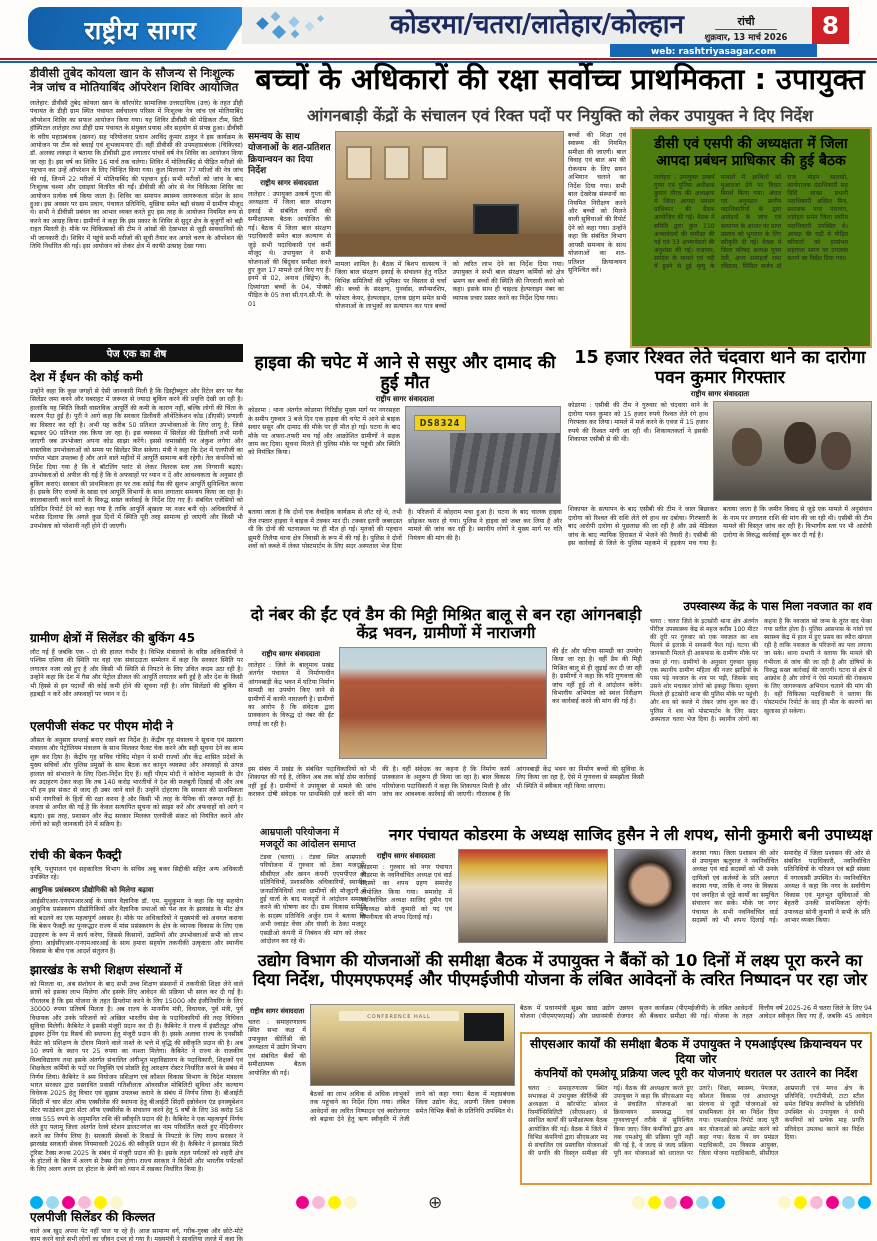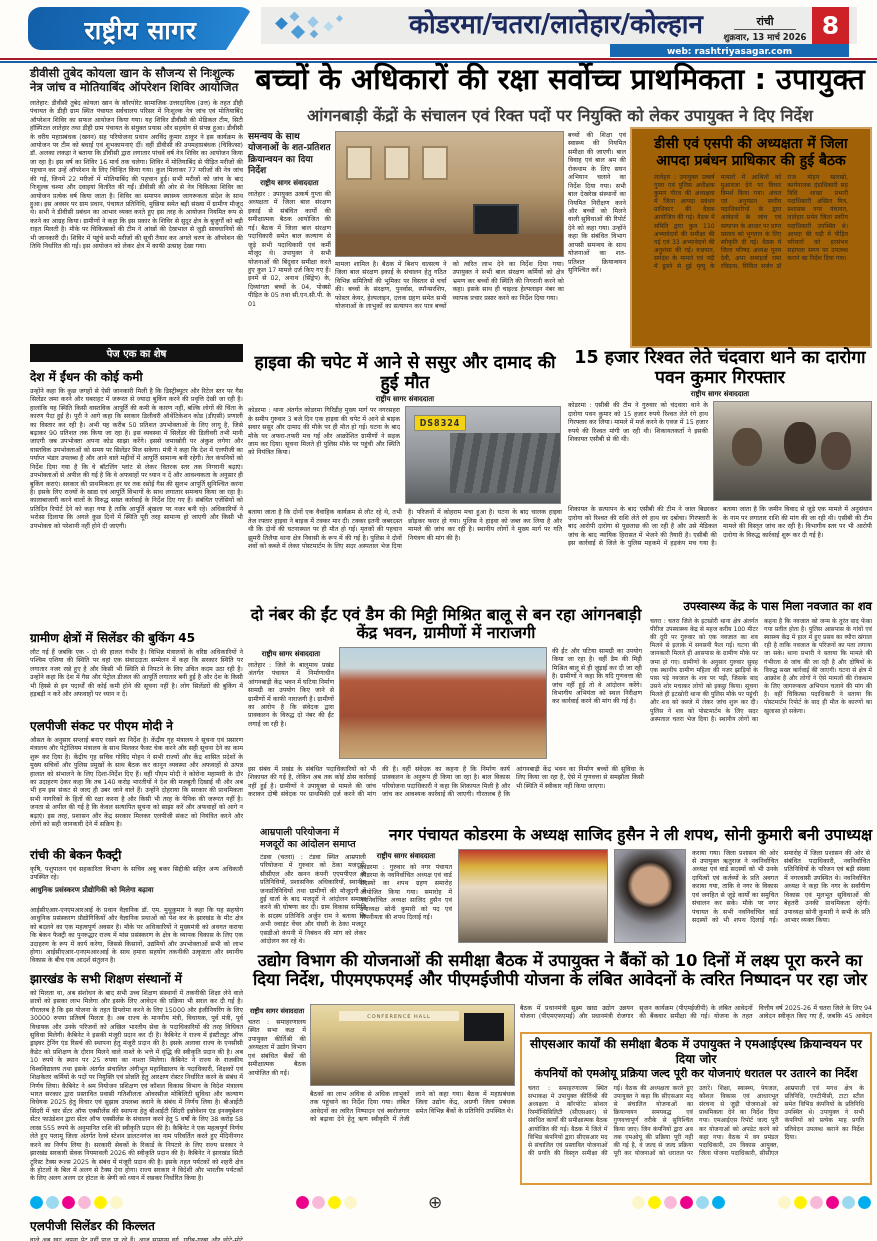--- a/index.html
+++ b/index.html
@@ -12,56 +12,56 @@
   .abs { position:absolute; }
   
   .masthead-box {
     position:absolute; left:28px; top:7px; width:225px; height:43px;
     background:linear-gradient(100deg,#135ea8 0%,#1b79c8 70%,#2b8ad6 100%);
     display:flex; align-items:center; justify-content:center;
     clip-path:polygon(0 0,100% 0,88% 100%,0 100%);
     border-radius:13px;
   }
   .masthead-box .paper-name { color:#fff; font-weight:bold; font-size:25px; letter-spacing:.5px; text-shadow:0 1px 2px rgba(0,0,0,.35); }
-  .header-band { position:absolute; left:261px; top:7px; width:596px; height:37px; background:#ececea; }
+  .header-band { position:absolute; left:242px; top:7px; width:596px; height:37px; background:#ececea; }
   .diamonds { position:absolute; left:10px; top:2px; width:90px; height:33px; }
   .dm { position:absolute; transform:rotate(45deg); }
   .region-title { position:absolute; left:80px; top:-2px; width:430px; text-align:center; font-weight:bold; font-size:26px; color:#1b2a5e; }
   .city-block { position:absolute; right:38px; top:3px; width:108px; text-align:center; }
   .city-name { font-size:11px; font-weight:bold; color:#111; border-bottom:1px solid #555; display:inline-block; padding:0 22px 1px; }
   .date-line { font-size:8.5px; color:#222; margin-top:1px; font-weight:bold; }
   .page-box { position:absolute; left:812px; top:7px; width:37px; height:37px; background:#cd2027; color:#fff; font-weight:bold; font-size:25px; display:flex; align-items:center; justify-content:center; }
-  .web-strip { position:absolute; left:610px; top:44px; width:239px; height:13px; background:#1668b3; color:#fff; font-size:9px; font-weight:bold; display:flex; align-items:center; justify-content:center; }
+  .web-strip { position:absolute; left:610px; top:44px; width:207px; height:13px; background:#1668b3; color:#fff; font-size:9px; font-weight:bold; display:flex; align-items:center; justify-content:center; }
   .rule-red  { position:absolute; left:0; top:58px; width:877px; height:2px; background:#a81d2e; }
   .rule-blue { position:absolute; left:0; top:61px; width:877px; height:2px; background:#1a5fa8; }
   
   .hbody { font-size:6.3px; line-height:1.34; text-align:justify; color:#262626; overflow:hidden; }
   .cols2 { column-count:2; column-gap:6px; }
   .cols3 { column-count:3; column-gap:6px; }
   .cols4 { column-count:4; column-gap:6px; }
   .byline { font-size:7px; font-weight:bold; text-align:center; color:#111; margin:2px 0 3px; }
   .lc-h { font-size:12px; font-weight:bold; color:#000; margin:6px 0 2px; }
   .photo { position:relative; overflow:hidden; border:1px solid #888; }
   
   #left-col { position:absolute; left:30px; top:66px; width:213px; }
   .eyecamp-title { font-size:11.5px; font-weight:bold; line-height:1.25; margin-bottom:4px; }
   .banner-black { background:#111; color:#fff; font-size:10px; font-weight:bold; text-align:center; padding:2px 0; margin:7px 0 4px; }
-  .bold-sub { font-size:7px; font-weight:bold; margin:3px 0 12px; }
+  .bold-sub { font-size:7px; font-weight:bold; margin:3px 0 3px; }
   
   .lead-headline { position:absolute; left:248px; top:64px; width:624px; text-align:center; font-size:29px; font-weight:bold; color:#000; line-height:1.1; }
   .lead-sub { position:absolute; left:248px; top:104px; width:624px; text-align:center; font-size:16px; font-weight:600; color:#3c3c3c; }
   .lead-left { position:absolute; left:248px; top:131px; width:83px; height:231px; }
   .lead-left .sub { font-size:9px; font-weight:bold; line-height:1.25; margin-bottom:2px; }
   .lead-photo { position:absolute; left:335px; top:131px; width:229px; height:126px; background:linear-gradient(180deg,#cbb493 0%,#b79b72 45%,#8a6f4e 75%,#5e4a33 100%); }
   .lead-photo .screen { position:absolute; right:44px; bottom:18px; width:46px; height:34px; background:#1d2126; border:2px solid #3a3f45; }
   .lead-photo .table { position:absolute; left:0; bottom:0; width:100%; height:22px; background:#7c5c3a; }
   .lead-photo .win { position:absolute; top:14px; width:26px; height:34px; background:#e7d9bd; border:2px solid #9b8precede; border:2px solid #9b8460; }
   .lead-below { position:absolute; left:335px; top:260px; width:229px; height:102px; }
   .lead-mid { position:absolute; left:568px; top:131px; width:58px; height:231px; }
-  .disaster-box { position:absolute; left:630px; top:127px; width:242px; height:221px; border:2px solid #d2a05e; background:#a16207; padding:4px 22px; }
+  .disaster-box { position:absolute; left:630px; top:127px; width:242px; height:221px; border:2px solid #d2a05e; background:#4d7c0f; padding:4px 22px; }
   .disaster-box h2 { font-size:14px; font-weight:bold; text-align:center; line-height:1.2; margin:2px 0 4px; color:#000; }
   
   .art-h-lg { font-size:17.5px; font-weight:bold; text-align:center; line-height:1.15; color:#000; }
   .art-h-md { font-size:15.5px; font-weight:bold; text-align:right; line-height:1.2; color:#000; }
   .truck-photo { background:linear-gradient(180deg,#b9bcc0 0%,#8e9296 55%,#5a5d60 100%); }
   .truck-photo .plate { position:absolute; left:8px; top:8px; width:52px; height:16px; background:#f2d214; border:1px solid #887; font-size:8px; font-weight:bold; color:#333; text-align:center; line-height:16px; letter-spacing:1px;}
   .truck-photo .bed { position:absolute; right:0; top:26px; width:110px; height:60px; background:repeating-linear-gradient(100deg,#6c6f72 0 8px,#53565a 8px 16px); }
   .arrest-photo { background:linear-gradient(180deg,#c9c2b4 0%,#8c8578 40%,#4d4a44 100%); }
   .arrest-photo .head1 { position:absolute; left:18px; top:26px; width:30px; height:38px; border-radius:45%; background:#5a4a3c; }
   .arrest-photo .head2 { position:absolute; left:70px; top:20px; width:32px; height:42px; border-radius:45%; background:#3e3228; }

